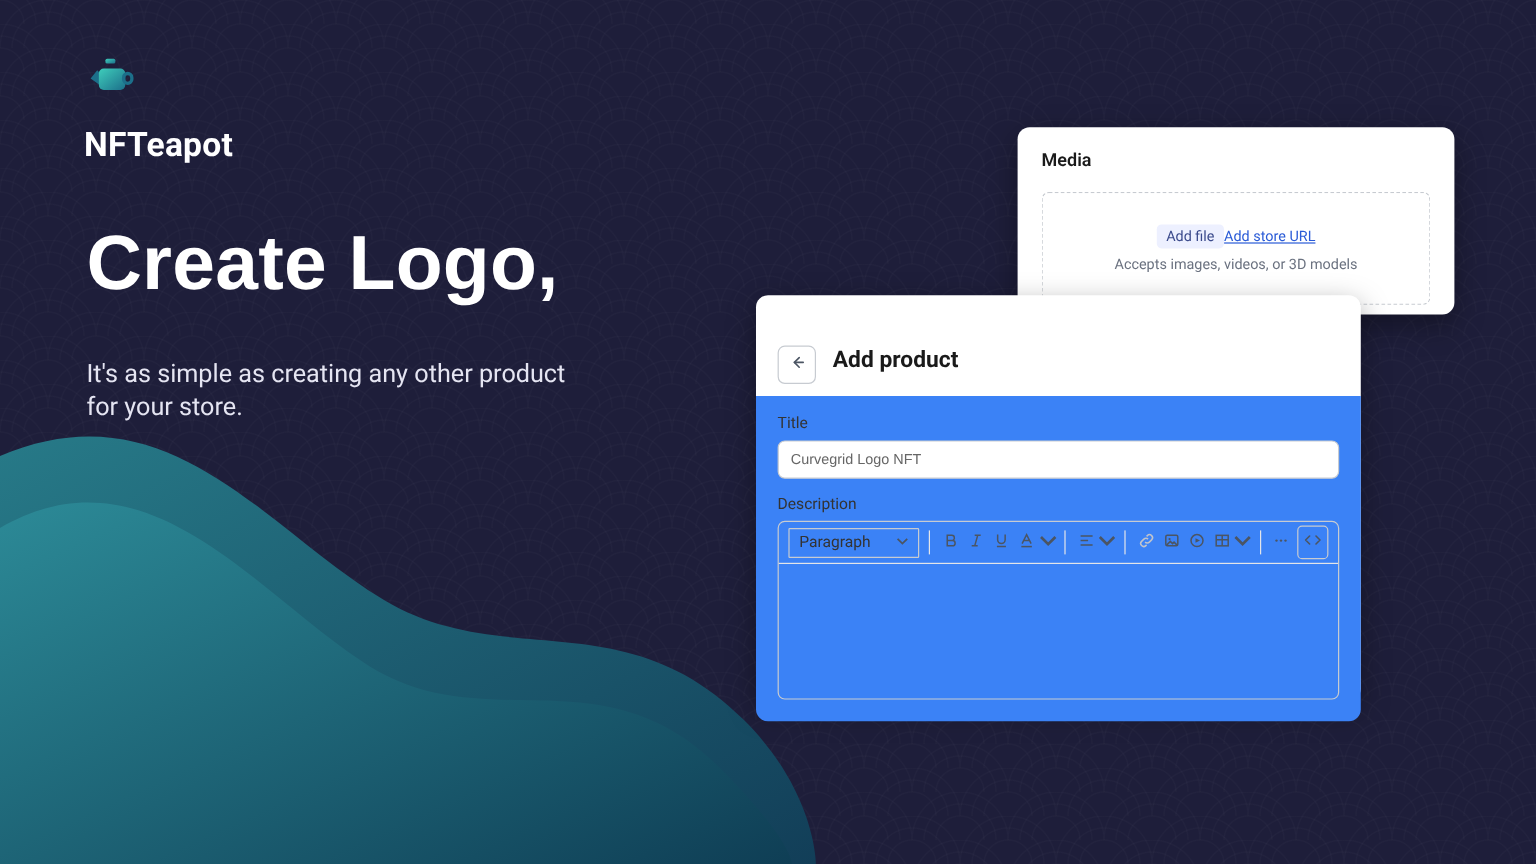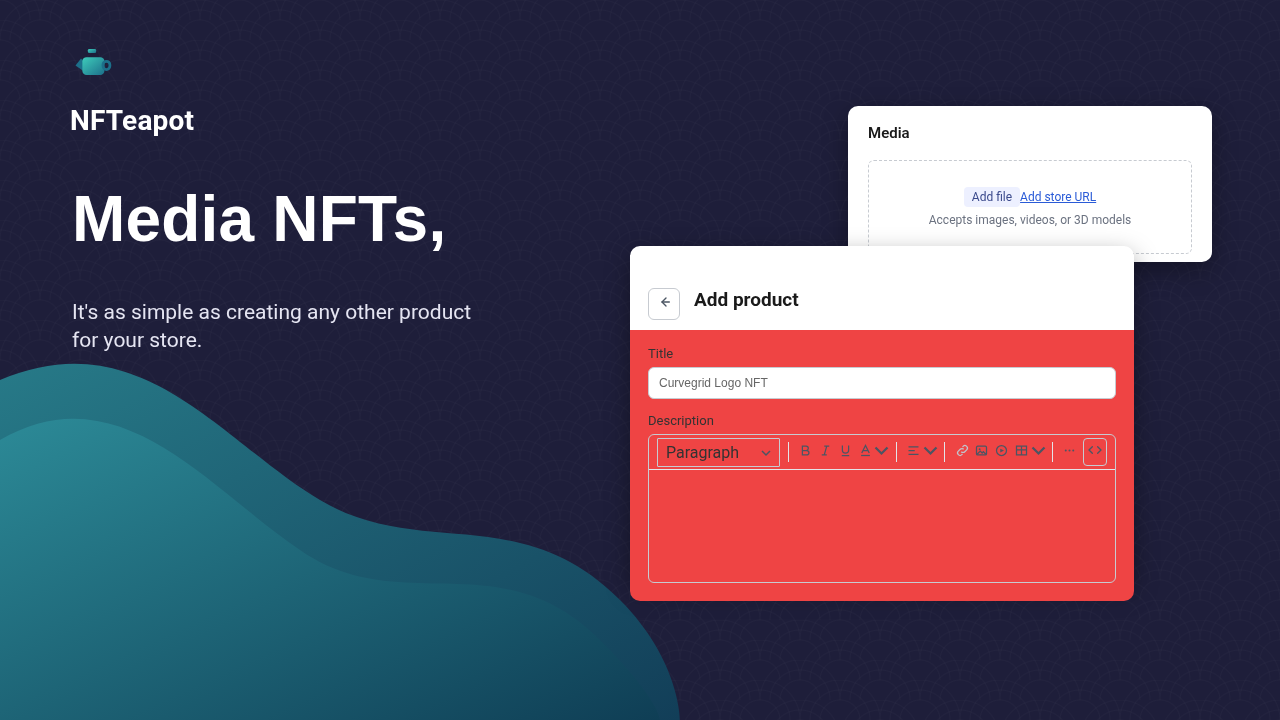--- a/index.html
+++ b/index.html
@@ -36,27 +36,27 @@
 #media-card .addfile{font-size:12px;background:#edf0ff;color:#3b4a8c;border-radius:4px;padding:3px 8px;}
 #media-card .addurl{font-size:12px;color:#2a5bd7;text-decoration:underline;}
 #media-card .hint{font-size:12px;color:#6b7280;}
 
 #product-card{left:630px;top:246px;width:504px;height:338px;box-sizing:border-box;z-index:4;}
 #product-header{display:flex;gap:14px;padding:14px 18px 10px;margin-top:28px;}
 #back-btn{width:30px;height:30px;border:1px solid #c7cbd1;border-radius:6px;display:flex;align-items:center;justify-content:center;cursor:pointer;}
 #back-btn svg{width:16px;height:16px;}
 #product-header .title{font-weight:700;font-size:19px;color:#1a1a1a;}
 
-#product-body{background:#ef4444;border-radius:0 0 10px 10px;padding:8px 18px 18px;}
+#product-body{background:#3b82f6;border-radius:0 0 10px 10px;padding:8px 18px 18px;}
 .fld-label{font-size:13px;color:#333;margin-top:8px;margin-bottom:6px;}
 .title-input{width:100%;box-sizing:border-box;border:1px solid #c7cbd1;border-radius:6px;background:#fff;padding:8px 10px;font-size:12px;color:#666;}
 
 .editor{margin-top:6px;border:1px solid #c7cbd1;border-radius:6px;}
 .toolbar{display:flex;align-items:center;height:34px;padding:0 8px;border-bottom:1px solid #e3e5e9;gap:2px;}
-.para-dd{display:flex;align-items:center;gap:22px;border:1px solid #c7cbd1;border-radius:1px;padding:4px 8px;font-size:16px;color:#333;cursor:pointer;}
+.para-dd{display:flex;align-items:center;gap:22px;border:1px solid #c7cbd1;border-radius:1px;padding:4px 8px;font-size:13px;color:#333;cursor:pointer;}
 .para-dd svg{width:10px;height:10px;}
 .sep{width:1px;height:20px;background:#e3e5e9;margin:0 6px;}
 .tbtn{width:24px;height:24px;display:flex;align-items:center;justify-content:center;cursor:pointer;color:#4b5563;border-radius:4px;}
 .tbtn svg{width:15px;height:15px;}
 .tbtn.disabled{color:#c0c4cc;cursor:default;}
 .spacer{flex:1;}
 .codebtn{border:1px solid #c7cbd1;border-radius:4px;width:30px;height:26px;display:flex;align-items:center;justify-content:center;cursor:pointer;}
 .codebtn svg{width:16px;height:16px;}
 .editor-body{height:112px;}
 </style>
@@ -93,21 +93,21 @@
         <path d="M8 34 L16 24 L22 30 L22 44 Z" fill="#1c6f8a"></path>
         <rect x="18" y="22" width="32" height="26" rx="6" fill="url(#tp)"></rect>
         <rect x="48" y="28" width="10" height="12" rx="5" fill="none" stroke="#1c6f8a" stroke-width="4"></rect>
       </svg>
     </span>
     <span class="word">NFTeapot</span>
   </div>
 
   <div id="hero">
     <h1>
-      <span>Media NFTs,</span><br>
+      <span>Create Logo,</span><br>
     </h1>
     <p>It's as simple as creating any other product for your store.</p>
   </div>
 
   <div id="media-card" class="card">
     <div class="media-title">Media</div>
     <div class="dropzone">
       <div class="actions">
         <span class="addfile">Add file</span>
         <span class="addurl">Add store URL</span>

